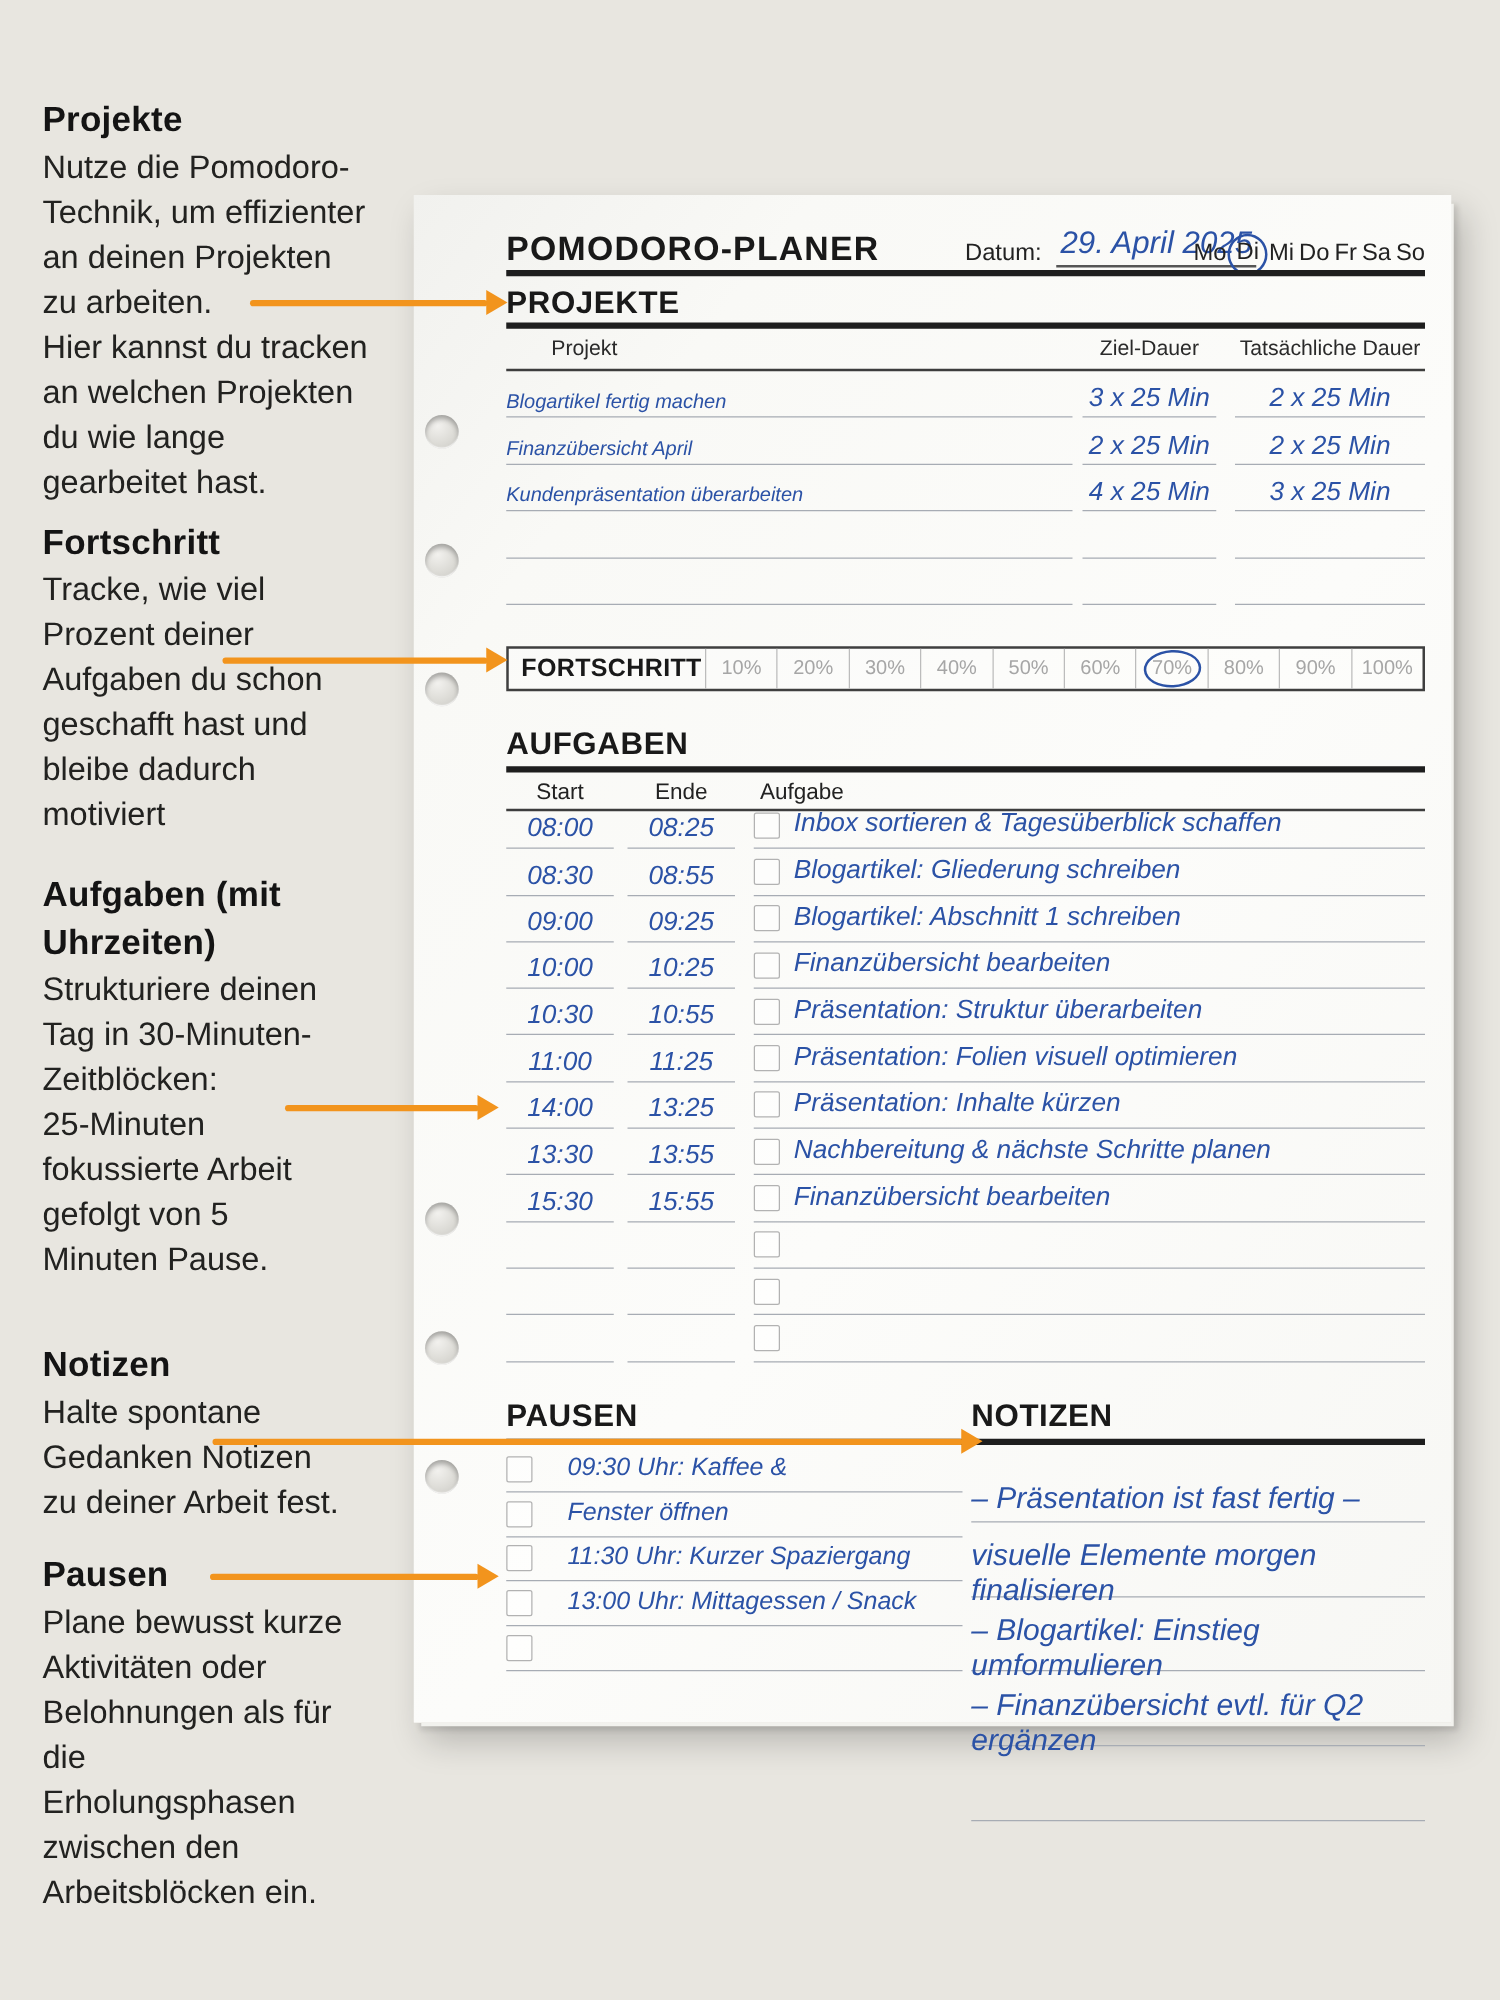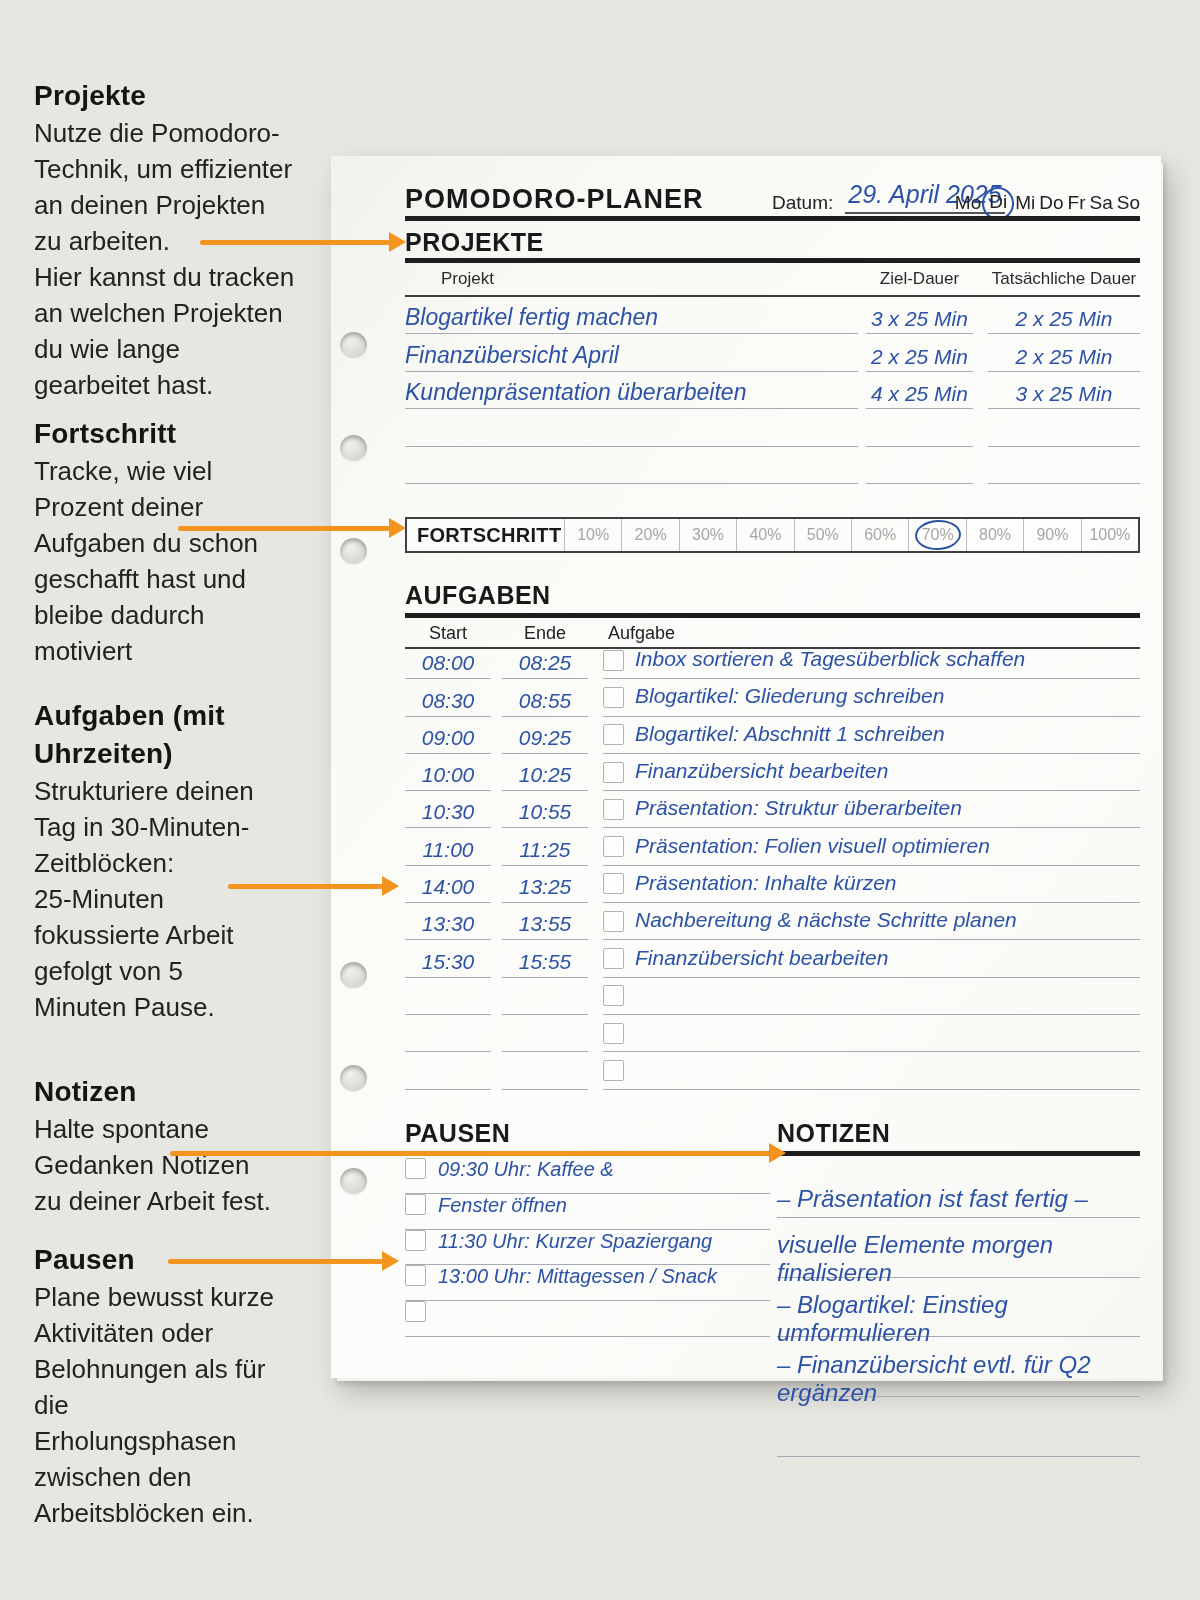--- a/index.html
+++ b/index.html
@@ -74,21 +74,21 @@
 
   
   .proj-cols { position:absolute; top:113px; left:0; right:0; font-size:17px; color:#2a2a2a; }
   .proj-cols .c-name { position:absolute; left:0;margin-left:36px; }
   .proj-cols .c-target { position:absolute; left:461px; width:107px; text-align:center; }
   .proj-cols .c-actual { position:absolute; left:583px; width:152px; text-align:center; }
   .proj-rows { position:absolute; top:141px; left:0; right:0; }
   .proj-row { position:relative; height:37.4px; }
   .proj-row .cell { position:absolute; bottom:0; display:flex; align-items:flex-end; justify-content:center;
                     border-bottom:1.5px solid #a7acb4; height:100%; padding-bottom:2px; }
-  .proj-row .name   { left:0; width:453px; justify-content:flex-start; font-size:23px;font-style:italic; }
+  .proj-row .name   { left:0; width:453px; justify-content:flex-start; font-size:16px;font-style:italic; }
   .proj-row .target { left:461px; width:107px; font-size:21px; }
   .proj-row .actual { left:583px; width:152px; font-size:21px; }
 
   
   .progress { position:absolute; top:361px; left:0; width:735px; height:36px;
               border:2px solid #3f3f3f; display:flex; background:rgba(255,255,255,.25); }
   .progress .label { width:157px; display:flex; align-items:center; padding-left:10px;
                      font-size:20px; font-weight:bold; letter-spacing:.3px; color:#191919; }
   .p-cell { flex:1; position:relative; display:flex; align-items:center; justify-content:center;
             font-size:16px; color:#a6a6a6; border-left:1.6px solid #bcbcbc; }
@@ -112,21 +112,21 @@
   .checkbox { width:21px; height:21px; border:1.6px solid #b2b2b2; border-radius:2px;
               background:rgba(255,255,255,.5); flex:none; }
   .task-row .t-text { font-size:21px; padding-bottom:2px; }
 
   
   .pausen-line  { left:0; width:365px; top:995px; }
   .notizen-line { left:372px; width:363px; top:995px; }
   .pause-rows { position:absolute; top:1002px; left:0; width:365px; }
   .note-rows  { position:absolute; top:1002px; left:372px; width:363px; }
   .pause-row { position:relative; height:35.8px; border-bottom:1.5px solid #a7acb4;
-               display:flex; align-items:flex-start; gap:12px; }
+               display:flex; align-items:center; gap:28px; }
   .pause-row .p-text { font-size:20px; padding-bottom:2px; }
   .note-row { position:relative; height:35.8px; border-bottom:1.5px solid #a7acb4;
               display:flex; align-items:center; font-size:24px;margin-top:24px; }
 </style>
 </head>
 <body>
 
 <div id="sidebar">
     <div class="side-note pos-0">
       <h3>Projekte</h3>

